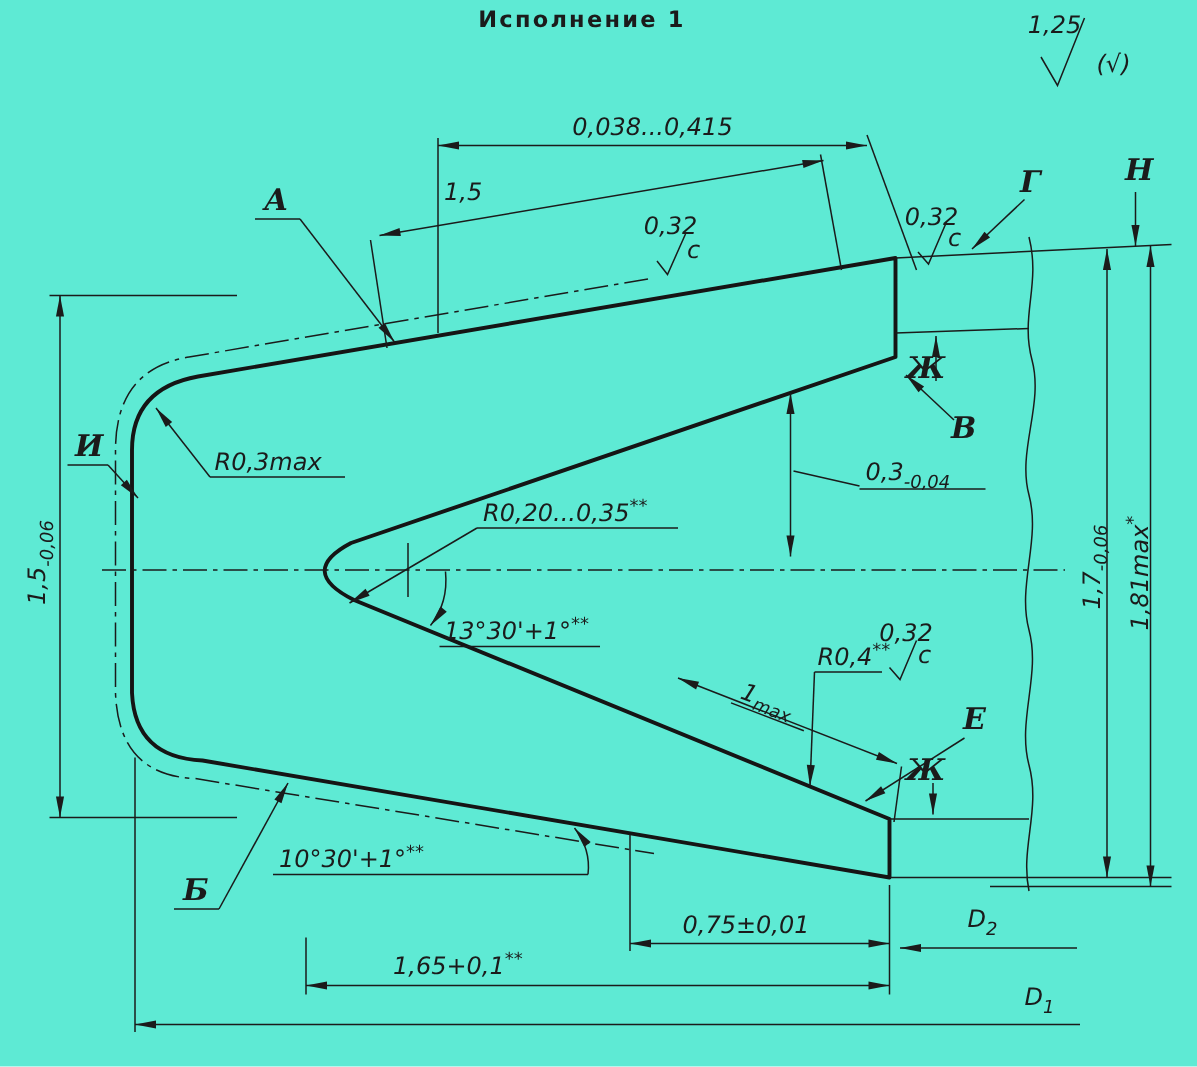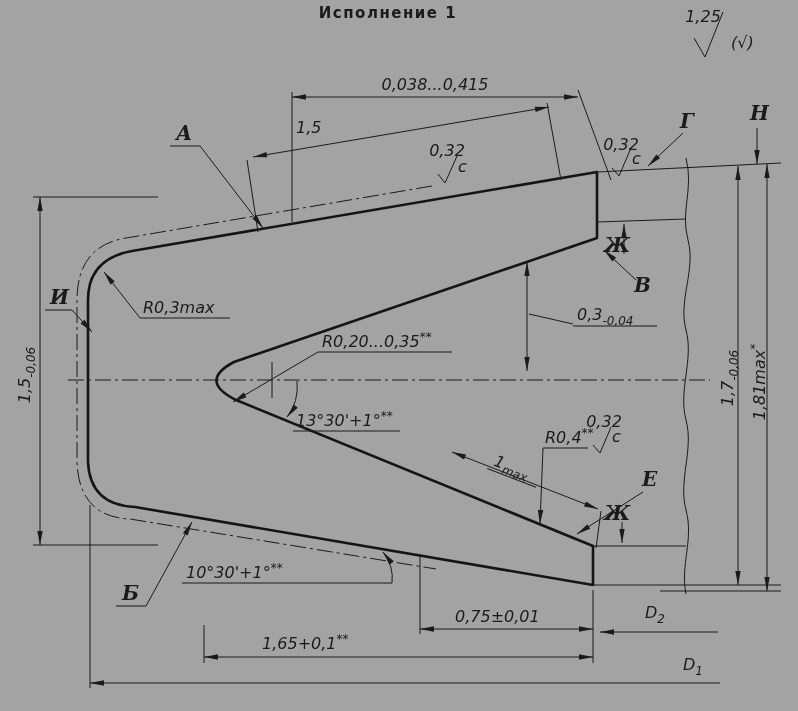--- a/index.html
+++ b/index.html
@@ -1,16 +1,16 @@
 <!DOCTYPE html>
 <html><head>
 <meta charset="utf-8">
 <style>
   html,body{margin:0;padding:0;background:#ffffff;}
-  .stage{width:798px;height:711px;position:relative;background:#a3a3a3;font-family:"DejaVu Sans",sans-serif;}
+  .stage{width:798px;height:711px;position:relative;background:#5eead4;font-family:"DejaVu Sans",sans-serif;}
   svg{display:block;}
   text{fill:#1b1b1b;}
   .dim{font-family:"DejaVu Sans",sans-serif;font-style:italic;font-size:16px;}
   .dim-s{font-family:"DejaVu Sans",sans-serif;font-style:italic;font-size:12px;}
   .lbl{font-family:"DejaVu Serif",serif;font-style:italic;font-size:20px;font-weight:bold;}
   .title-t{font-family:"DejaVu Sans",sans-serif;font-size:15px;font-weight:600;letter-spacing:1.5px;font-style:normal;}
   .thin{stroke:#1b1b1b;stroke-width:1;fill:none;}
   .thick{stroke:#151515;stroke-width:2.6;fill:none;stroke-linejoin:round;}
   .chain{stroke:#1b1b1b;stroke-width:1;fill:none;stroke-dasharray:16 4 3 4;}
 </style>

